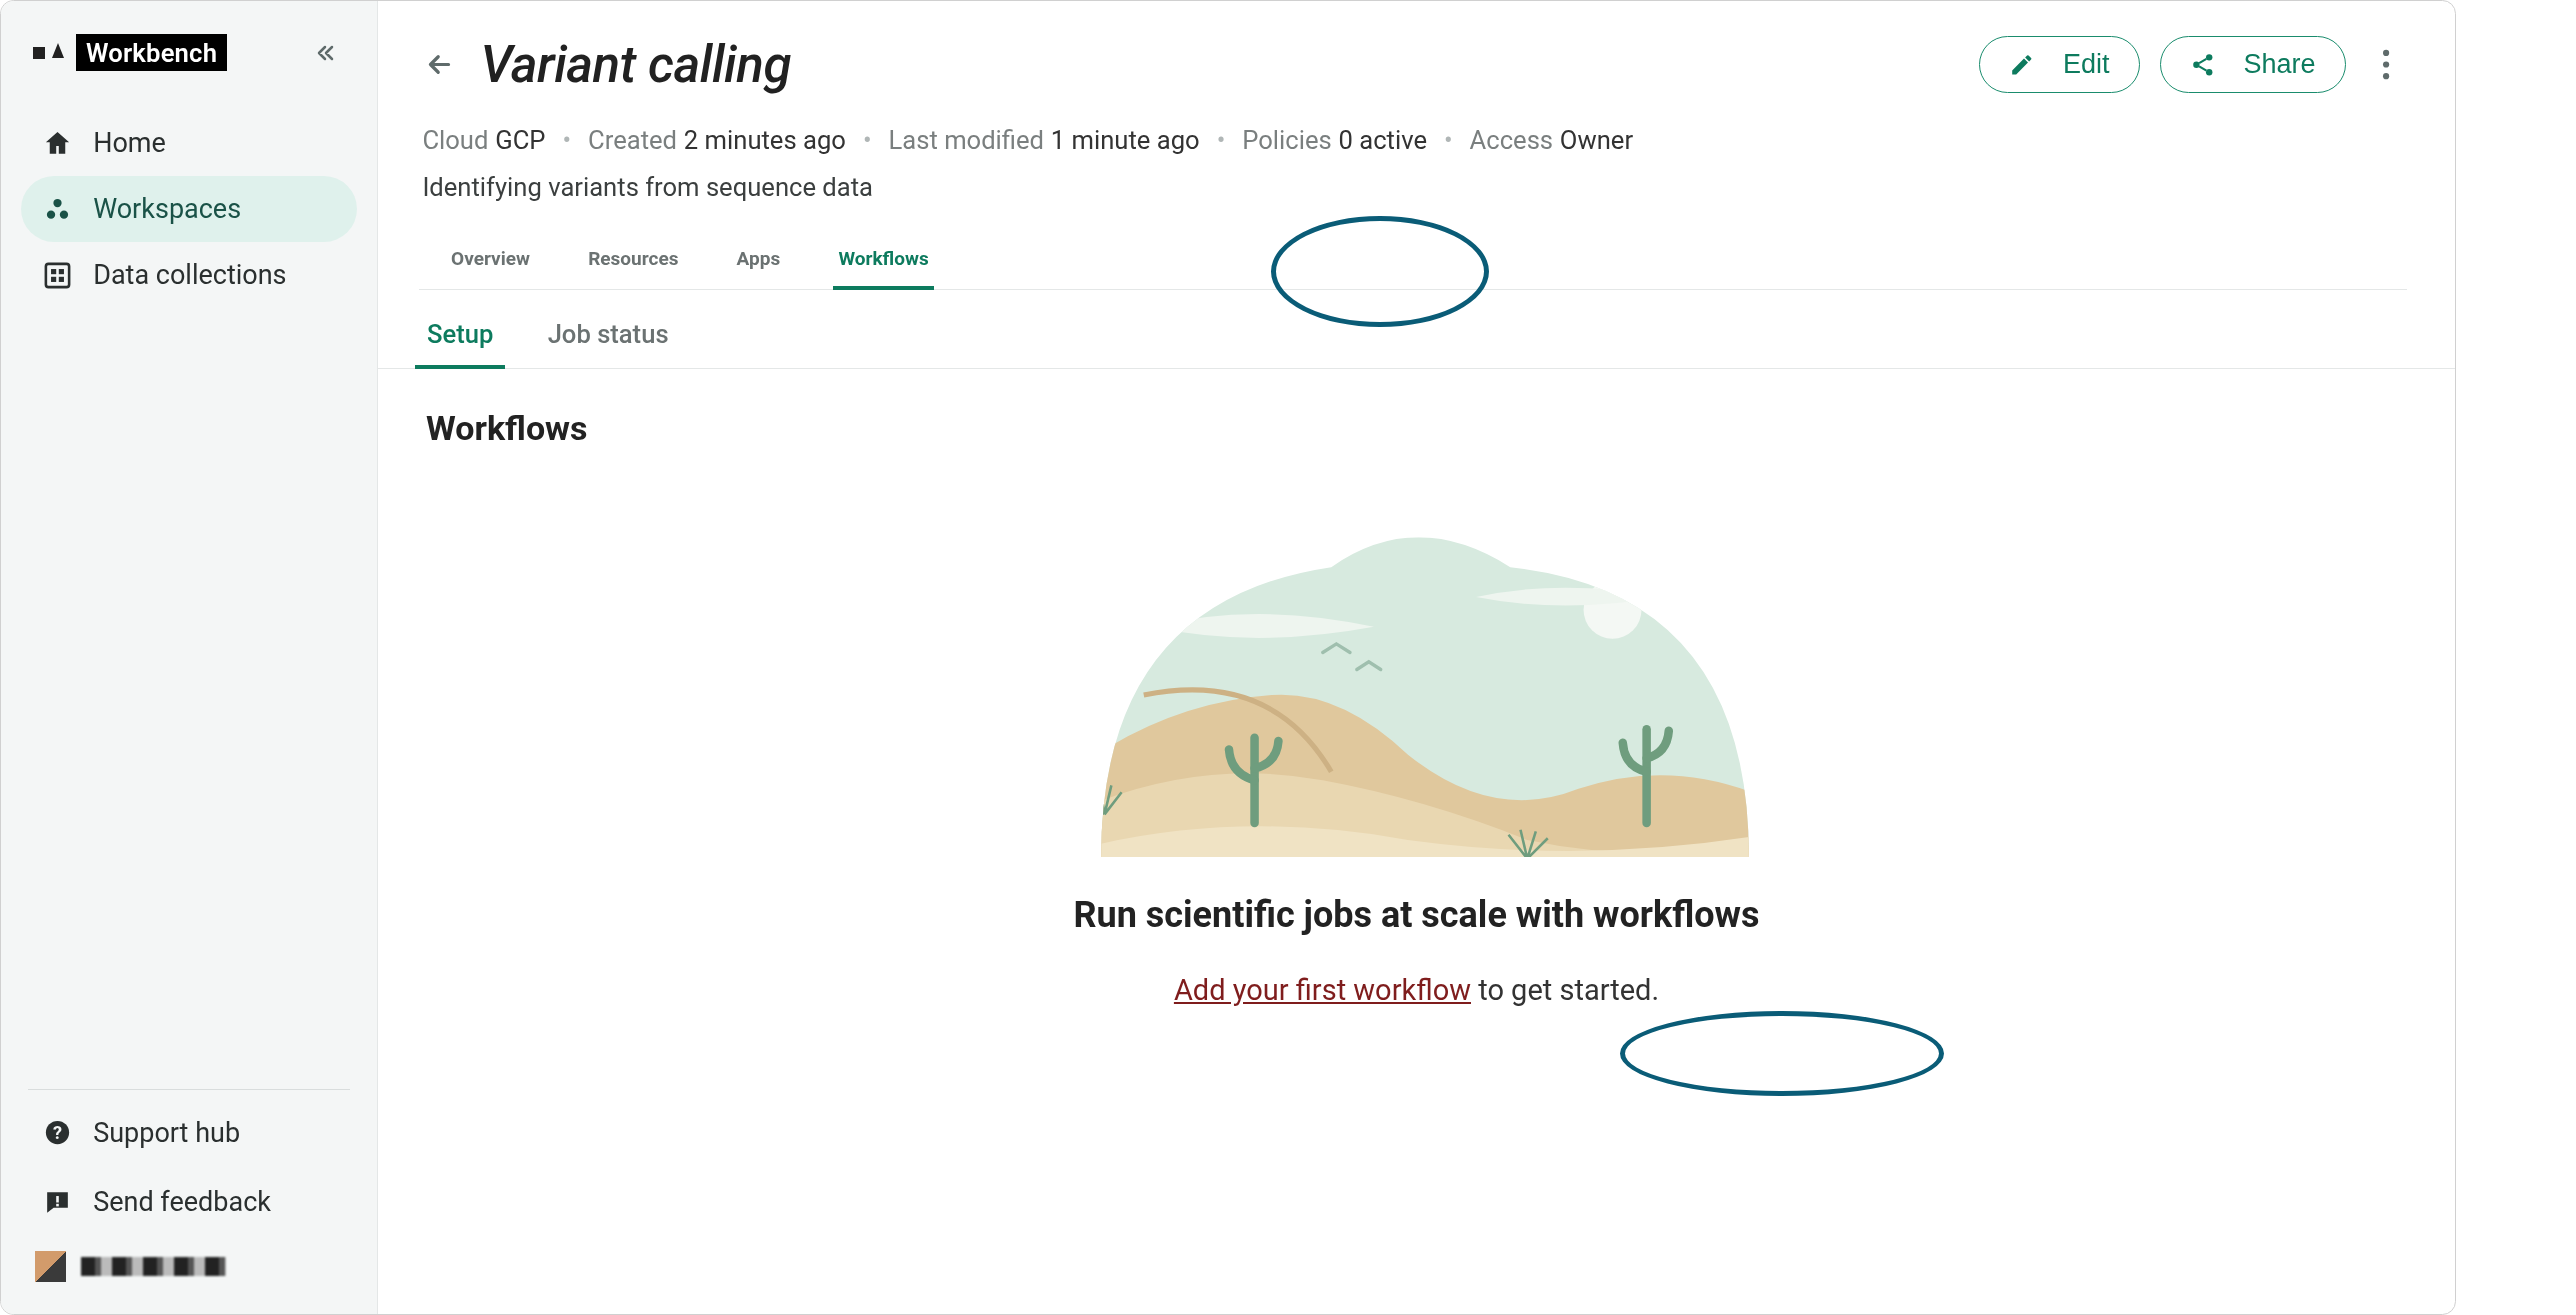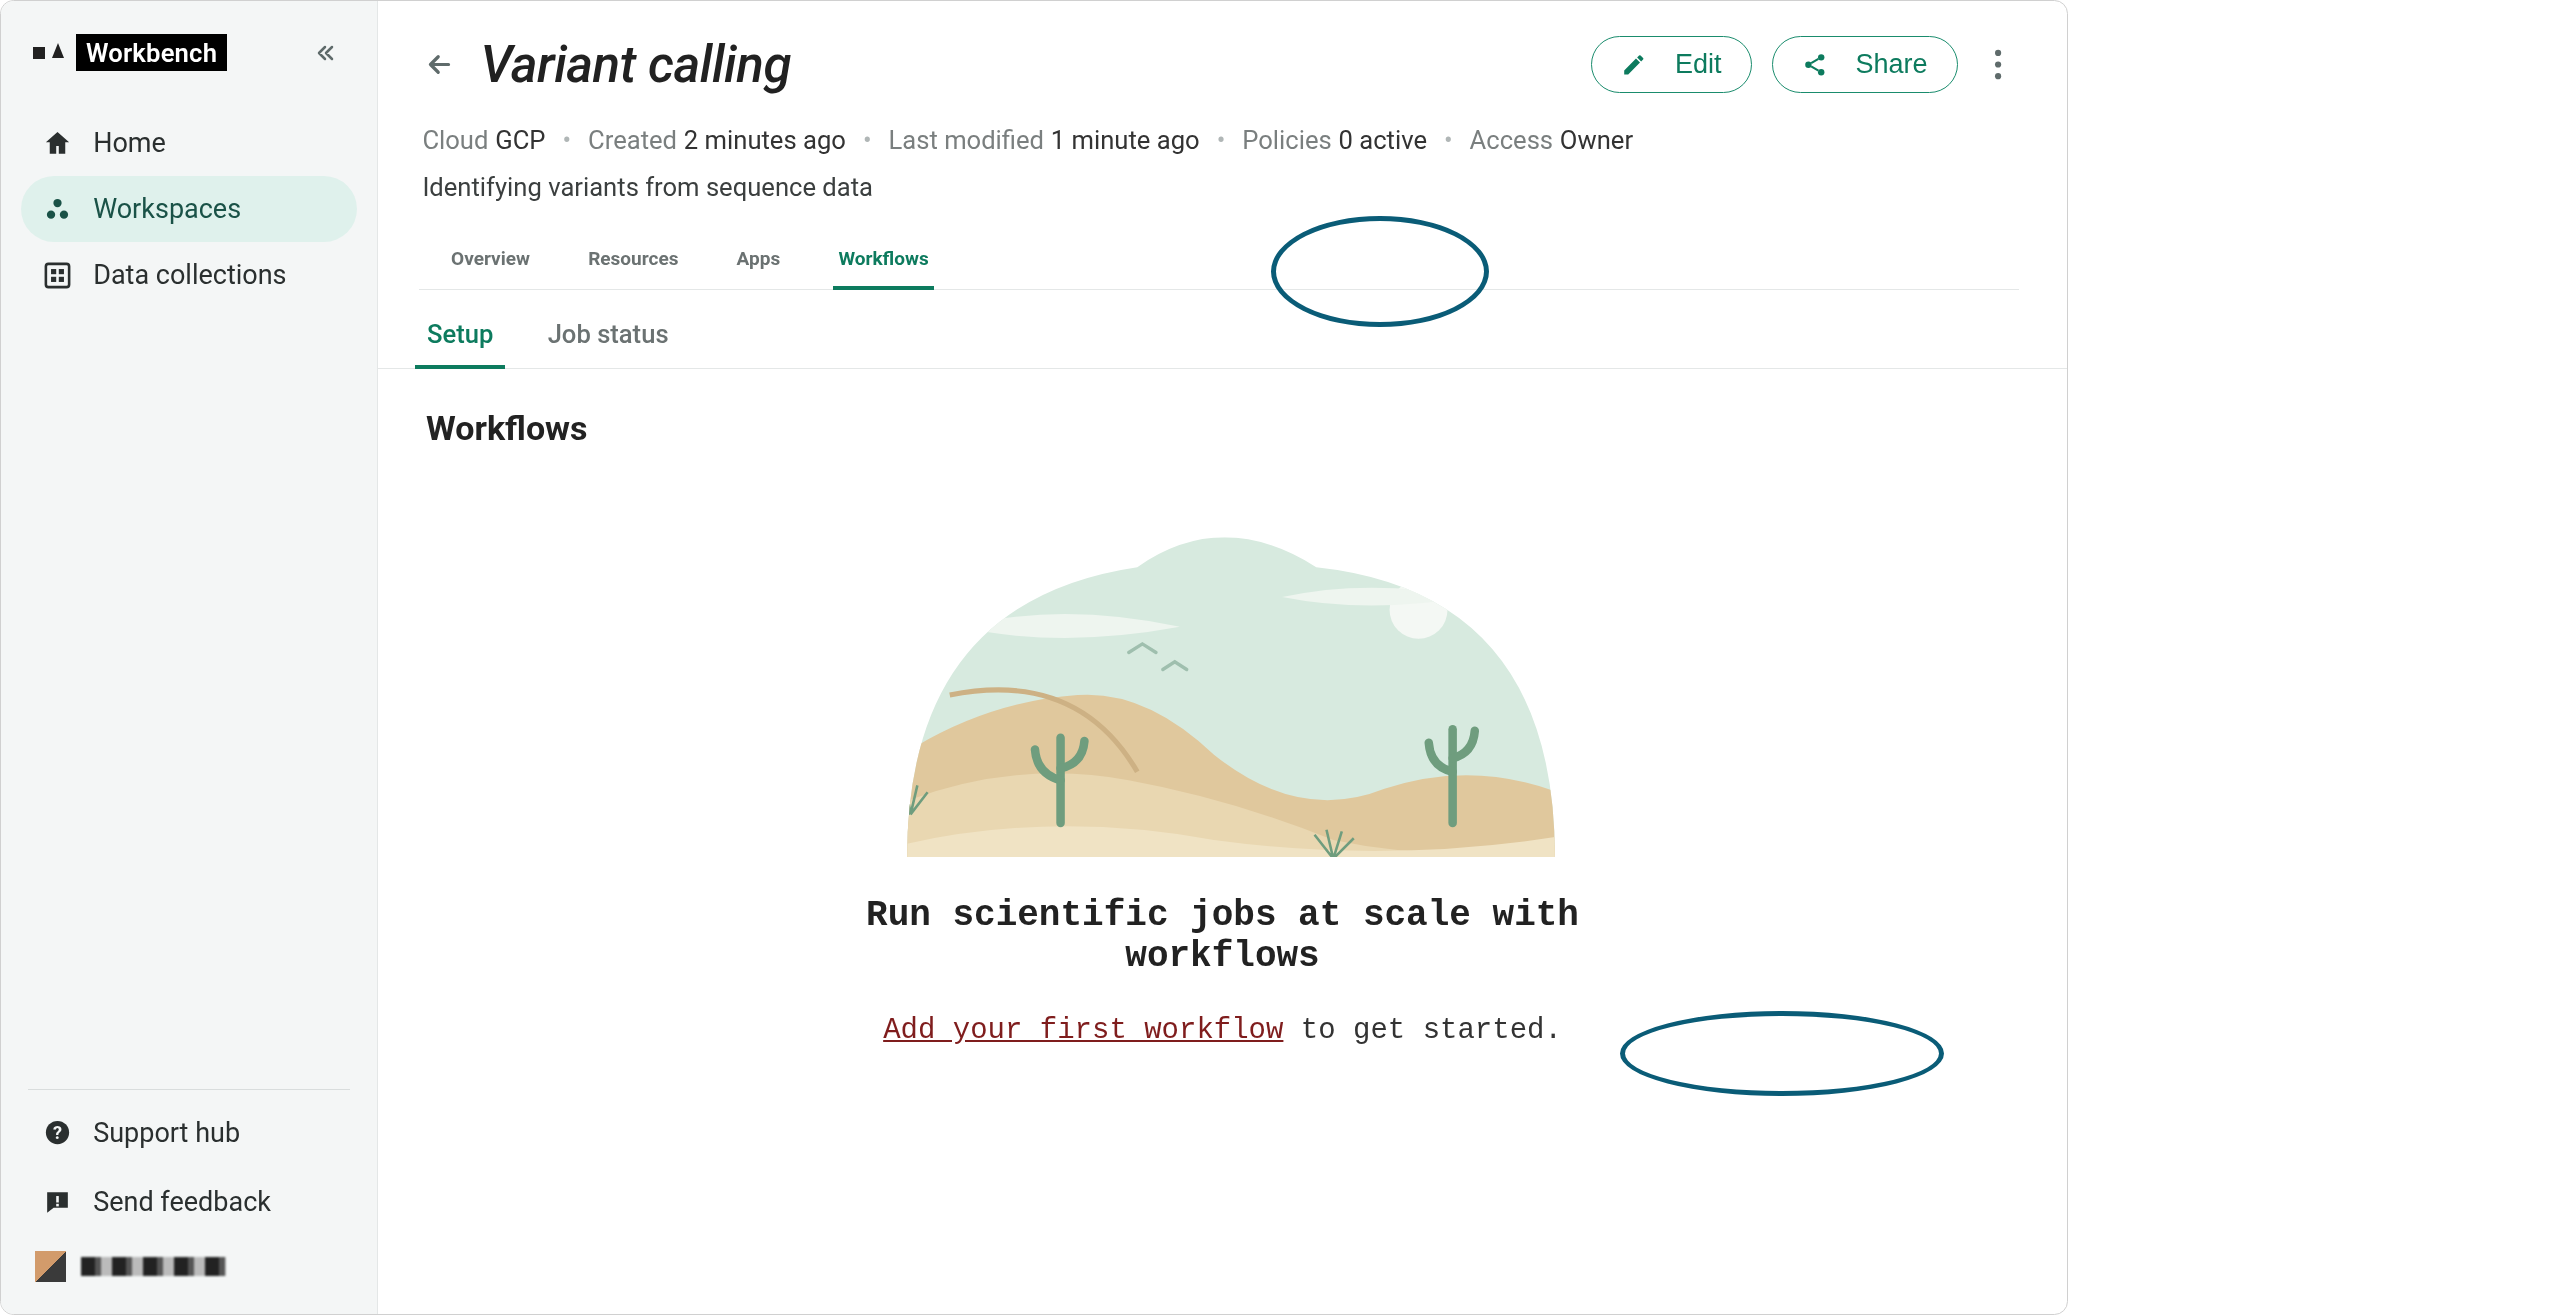--- a/index.html
+++ b/index.html
@@ -6,21 +6,21 @@
   html, body { width: 100%; height: 100%; }
   body {
     font-family: -apple-system, BlinkMacSystemFont, "Segoe UI", Roboto, Helvetica, Arial, sans-serif;
     background: #ffffff;
     color: #212121;
     font-size: 24px;
     overflow: hidden;
   }
   .app {
     display: flex;
-    width: 2068px;
+    width: 2456px;
     height: 1315px;
     border: 1.7px solid #d0d0d0;
     border-radius: 13.6px;
     overflow: hidden;
     background: #fff;
   }
 
   
   .sidebar {
     width: 377px;
@@ -266,21 +266,20 @@
   .section-heading {
     font-size: 34px;
     font-weight: 700;
     color: #222;
   }
 
   .empty-state {
     margin: 51px auto 0 auto;
     width: 852px;
     text-align: center;
-    font-family: Liberation Mono, monospace;
   }
   .illustration {
     width: 733px;
     height: 358px;
     margin: 0 auto;
   }
   .empty-heading {
     margin-top: 31px;
     font-size: 36px;
     font-weight: 700;

